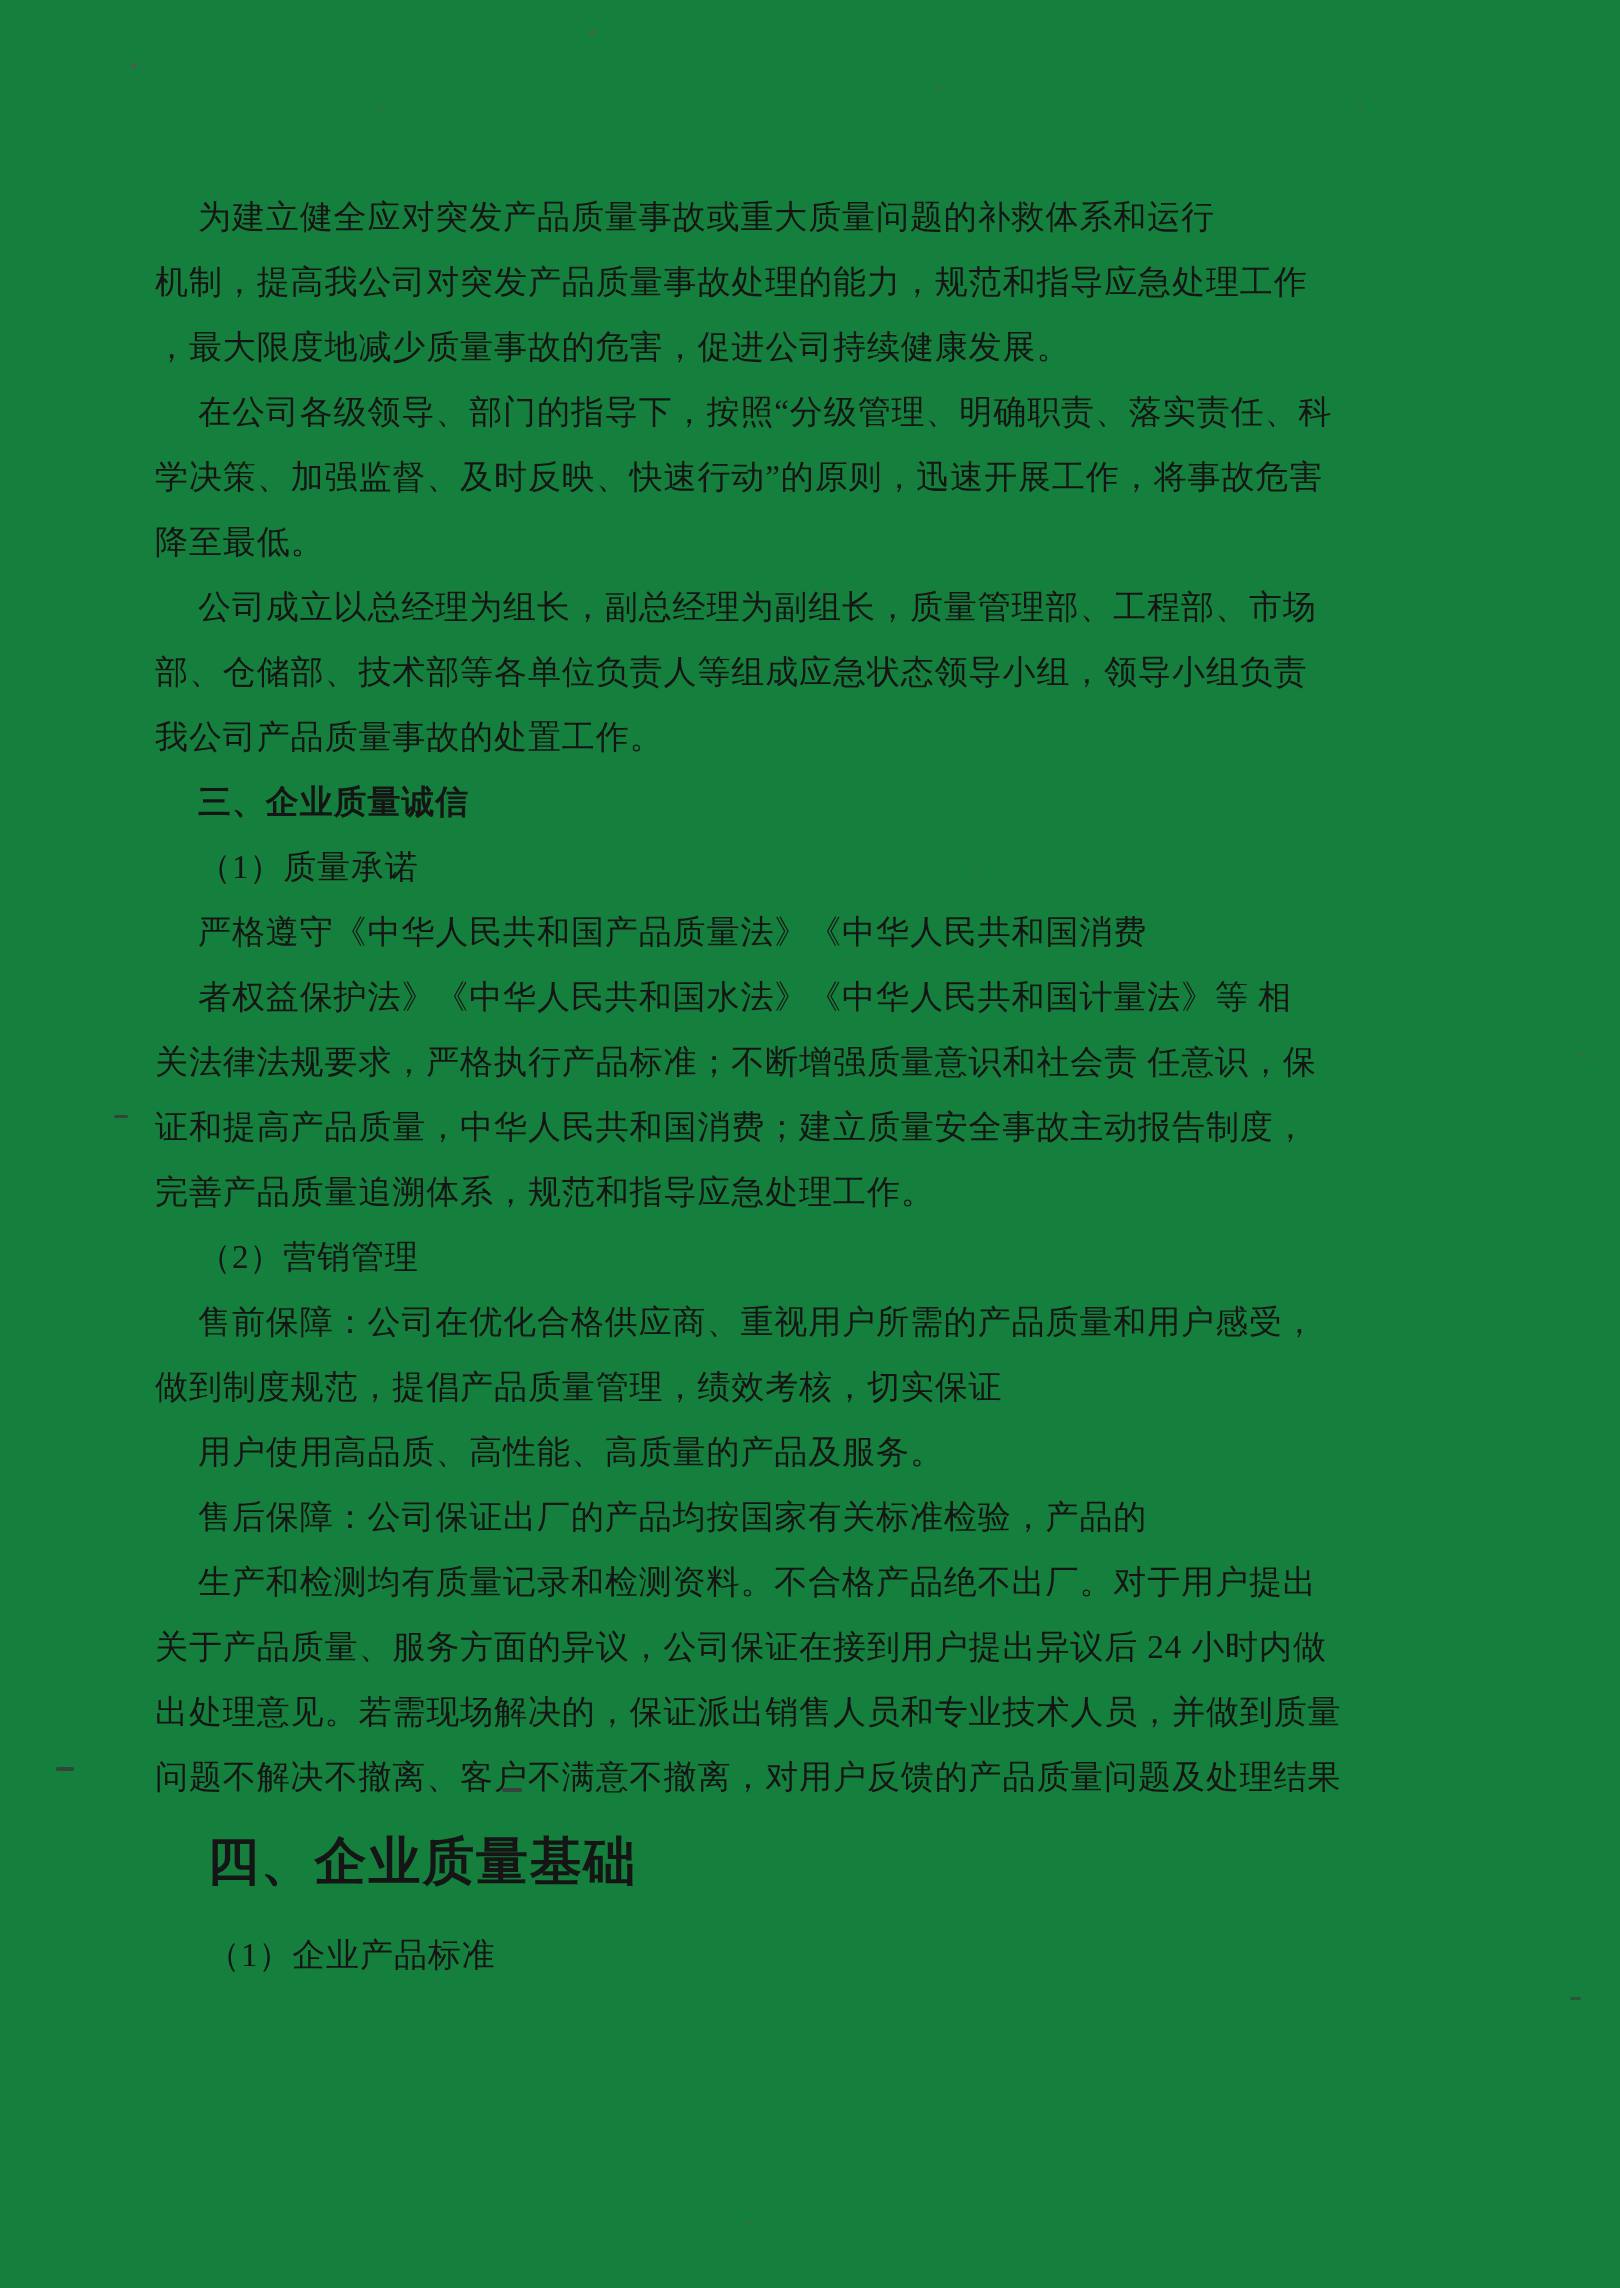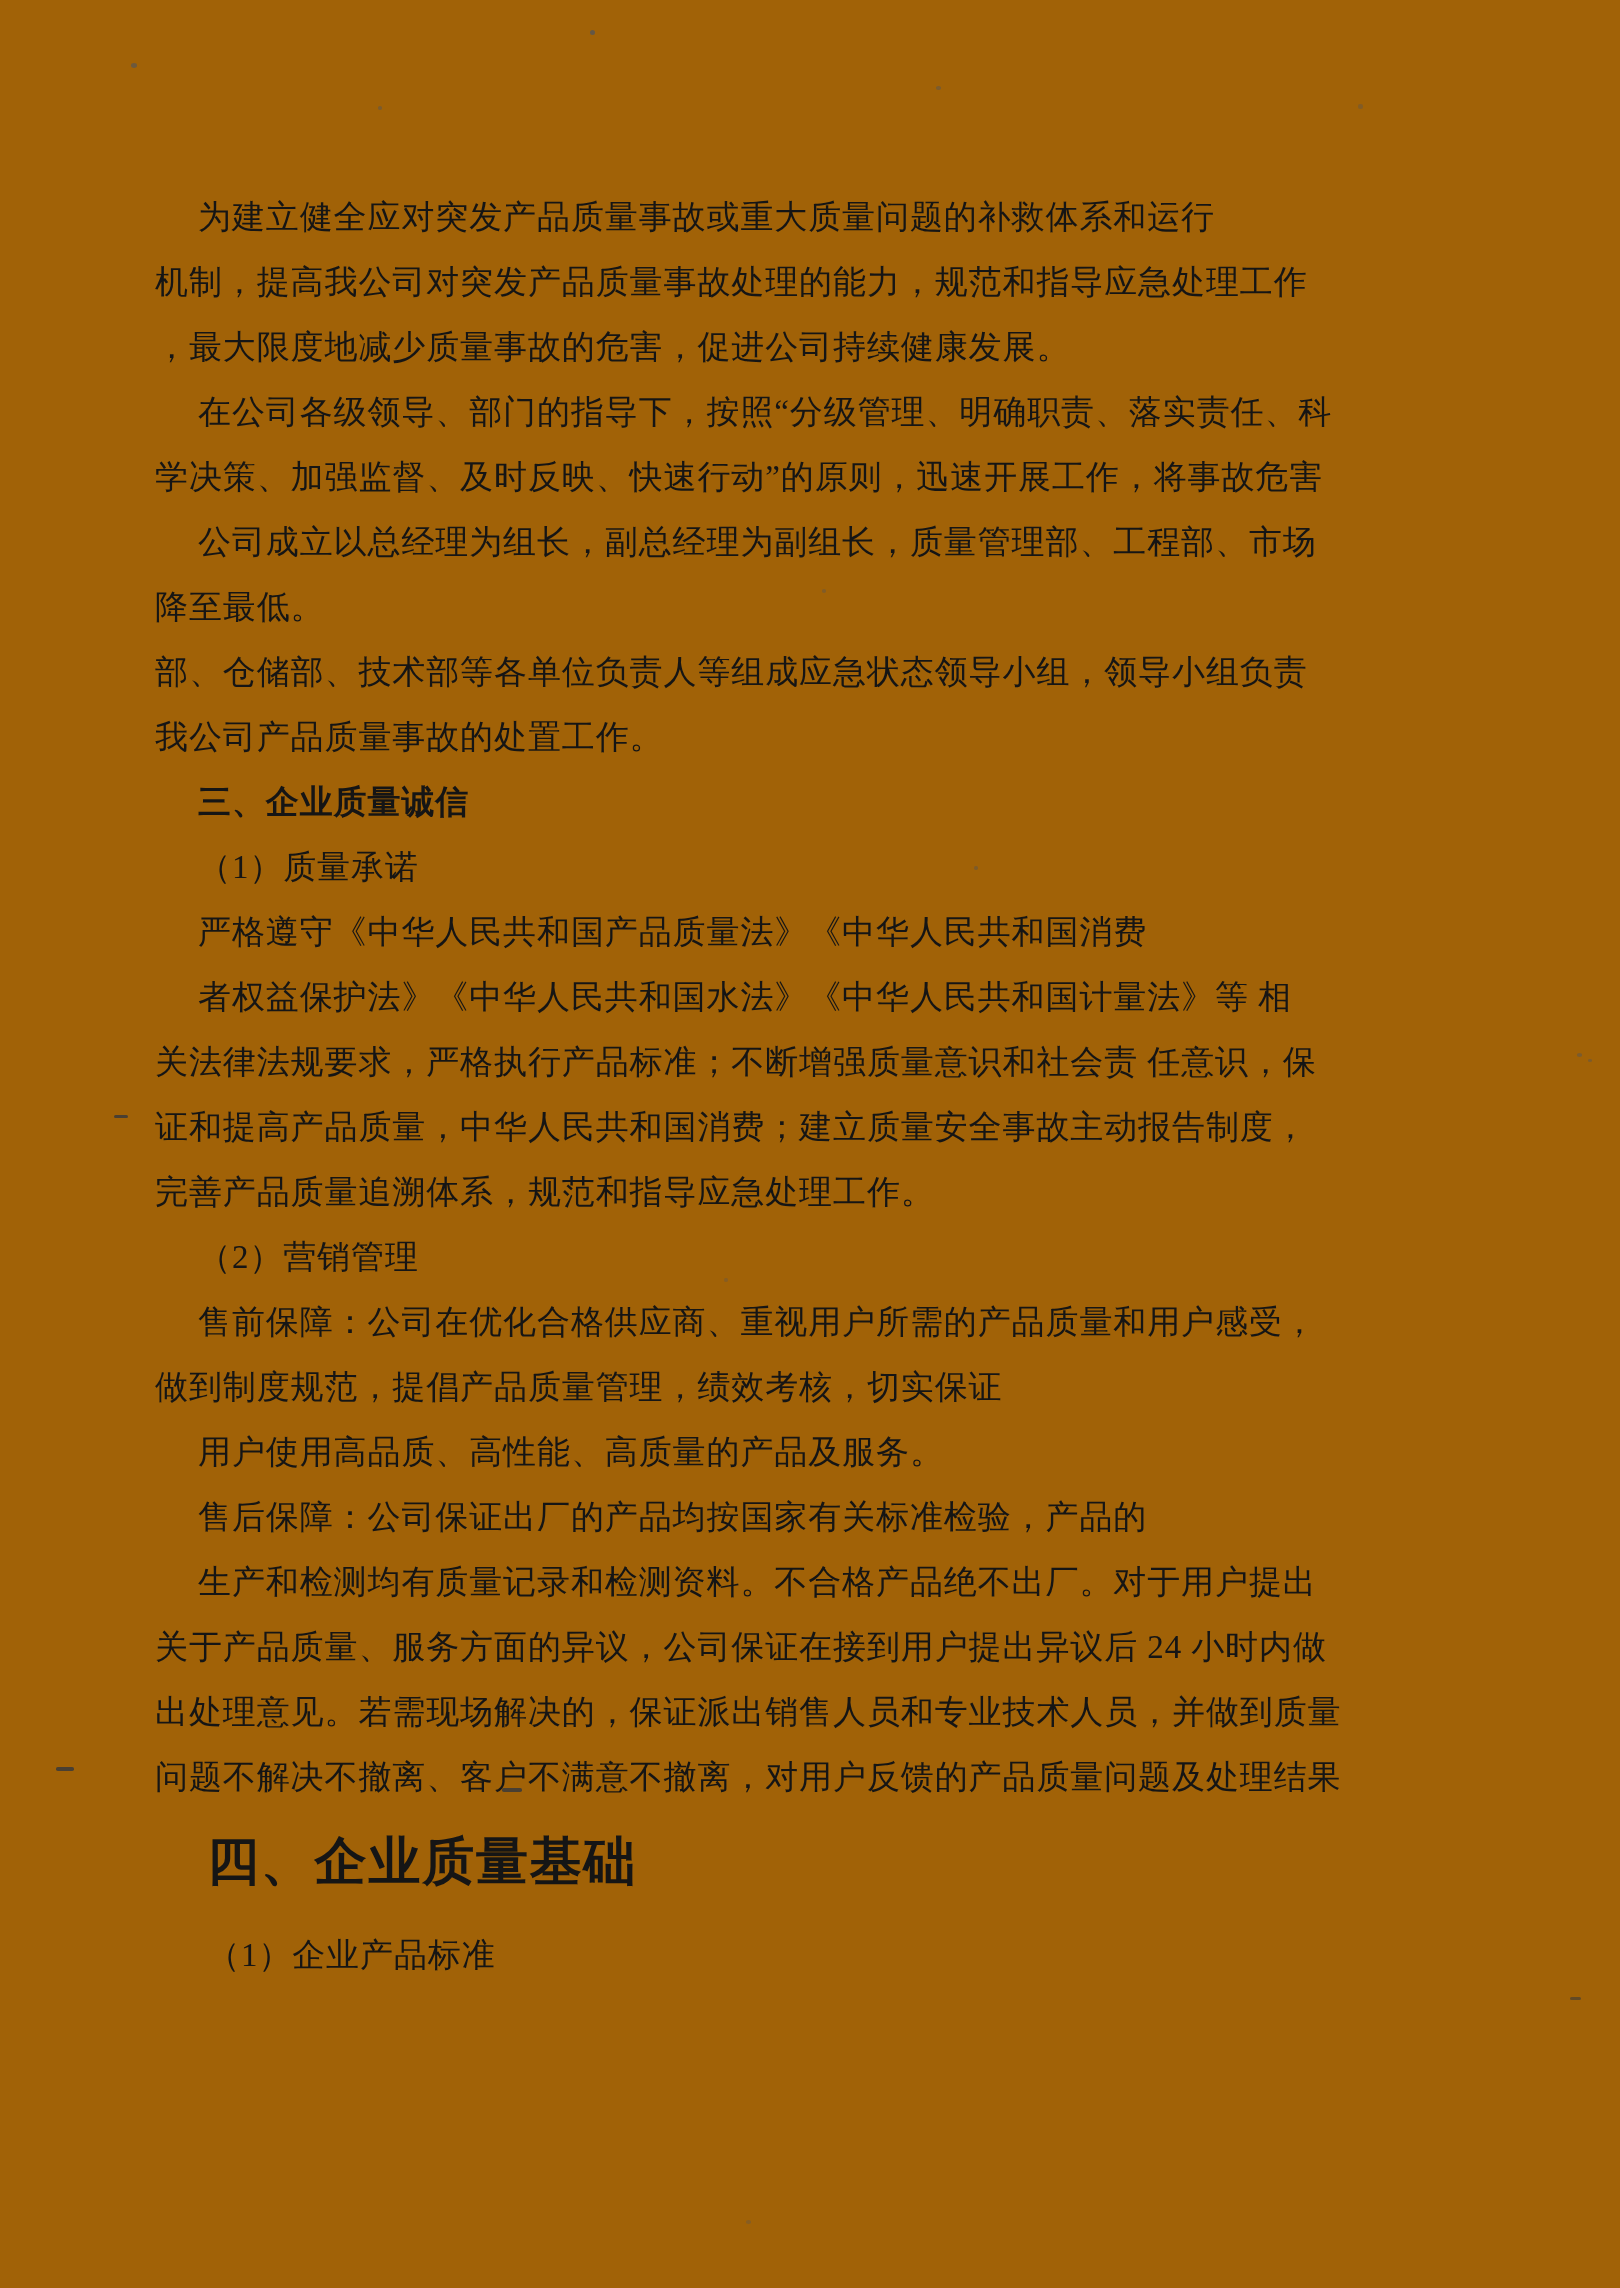--- a/index.html
+++ b/index.html
@@ -5,21 +5,21 @@
   html, body {
     margin: 0;
     padding: 0;
     background: #e8e8e8;
   }
   .page {
     position: relative;
     width: 1620px;
     height: 2288px;
     margin: 0 auto;
-    background: #a16207;
+    background: #15803d;
     overflow: hidden;
     font-family: "Liberation Serif", "DejaVu Serif", serif;
     color: #151515;
   }
   #document-body {
     position: absolute;
     left: 155px;
     top: 185px;
     width: 1323px;
   }
@@ -65,22 +65,22 @@
 </head>
 <body>
 
 <div class="page">
   <div id="document-body">
       <div class="line indent">为建立健全应对突发产品质量事故或重大质量问题的补救体系和运行</div>
       <div class="line">机制，提高我公司对突发产品质量事故处理的能力，规范和指导应急处理工作</div>
       <div class="line">，最大限度地减少质量事故的危害，促进公司持续健康发展。</div>
       <div class="line indent">在公司各级领导、部门的指导下，按照“分级管理、明确职责、落实责任、科</div>
       <div class="line">学决策、加强监督、及时反映、快速行动”的原则，迅速开展工作，将事故危害</div>
+      <div class="line">降至最低。</div>
       <div class="line indent">公司成立以总经理为组长，副总经理为副组长，质量管理部、工程部、市场</div>
-      <div class="line">降至最低。</div>
       <div class="line">部、仓储部、技术部等各单位负责人等组成应急状态领导小组，领导小组负责</div>
       <div class="line">我公司产品质量事故的处置工作。</div>
       <div class="line heading indent">三、企业质量诚信</div>
       <div class="line subheading indent">（1）质量承诺</div>
       <div class="line indent">严格遵守《中华人民共和国产品质量法》《中华人民共和国消费</div>
       <div class="line indent">者权益保护法》《中华人民共和国水法》《中华人民共和国计量法》等 相</div>
       <div class="line">关法律法规要求，严格执行产品标准；不断增强质量意识和社会责 任意识，保</div>
       <div class="line">证和提高产品质量，中华人民共和国消费；建立质量安全事故主动报告制度，</div>
       <div class="line">完善产品质量追溯体系，规范和指导应急处理工作。</div>
       <div class="line subheading indent">（2）营销管理</div>

